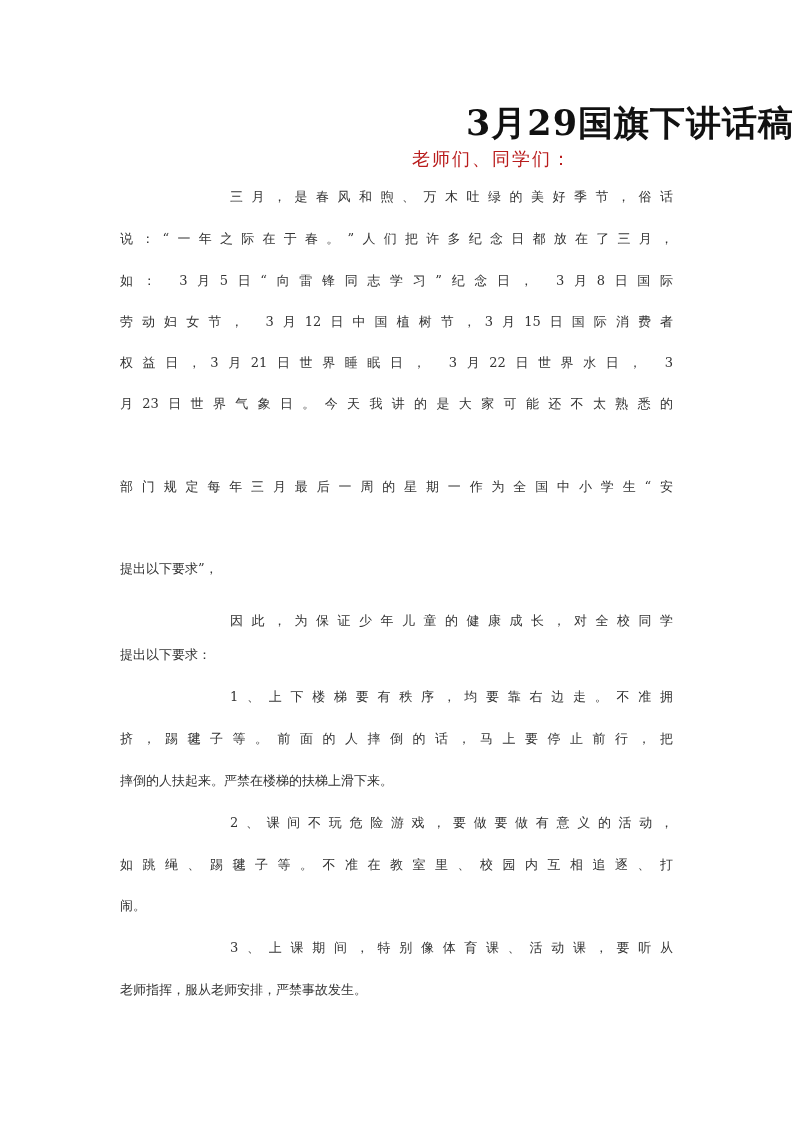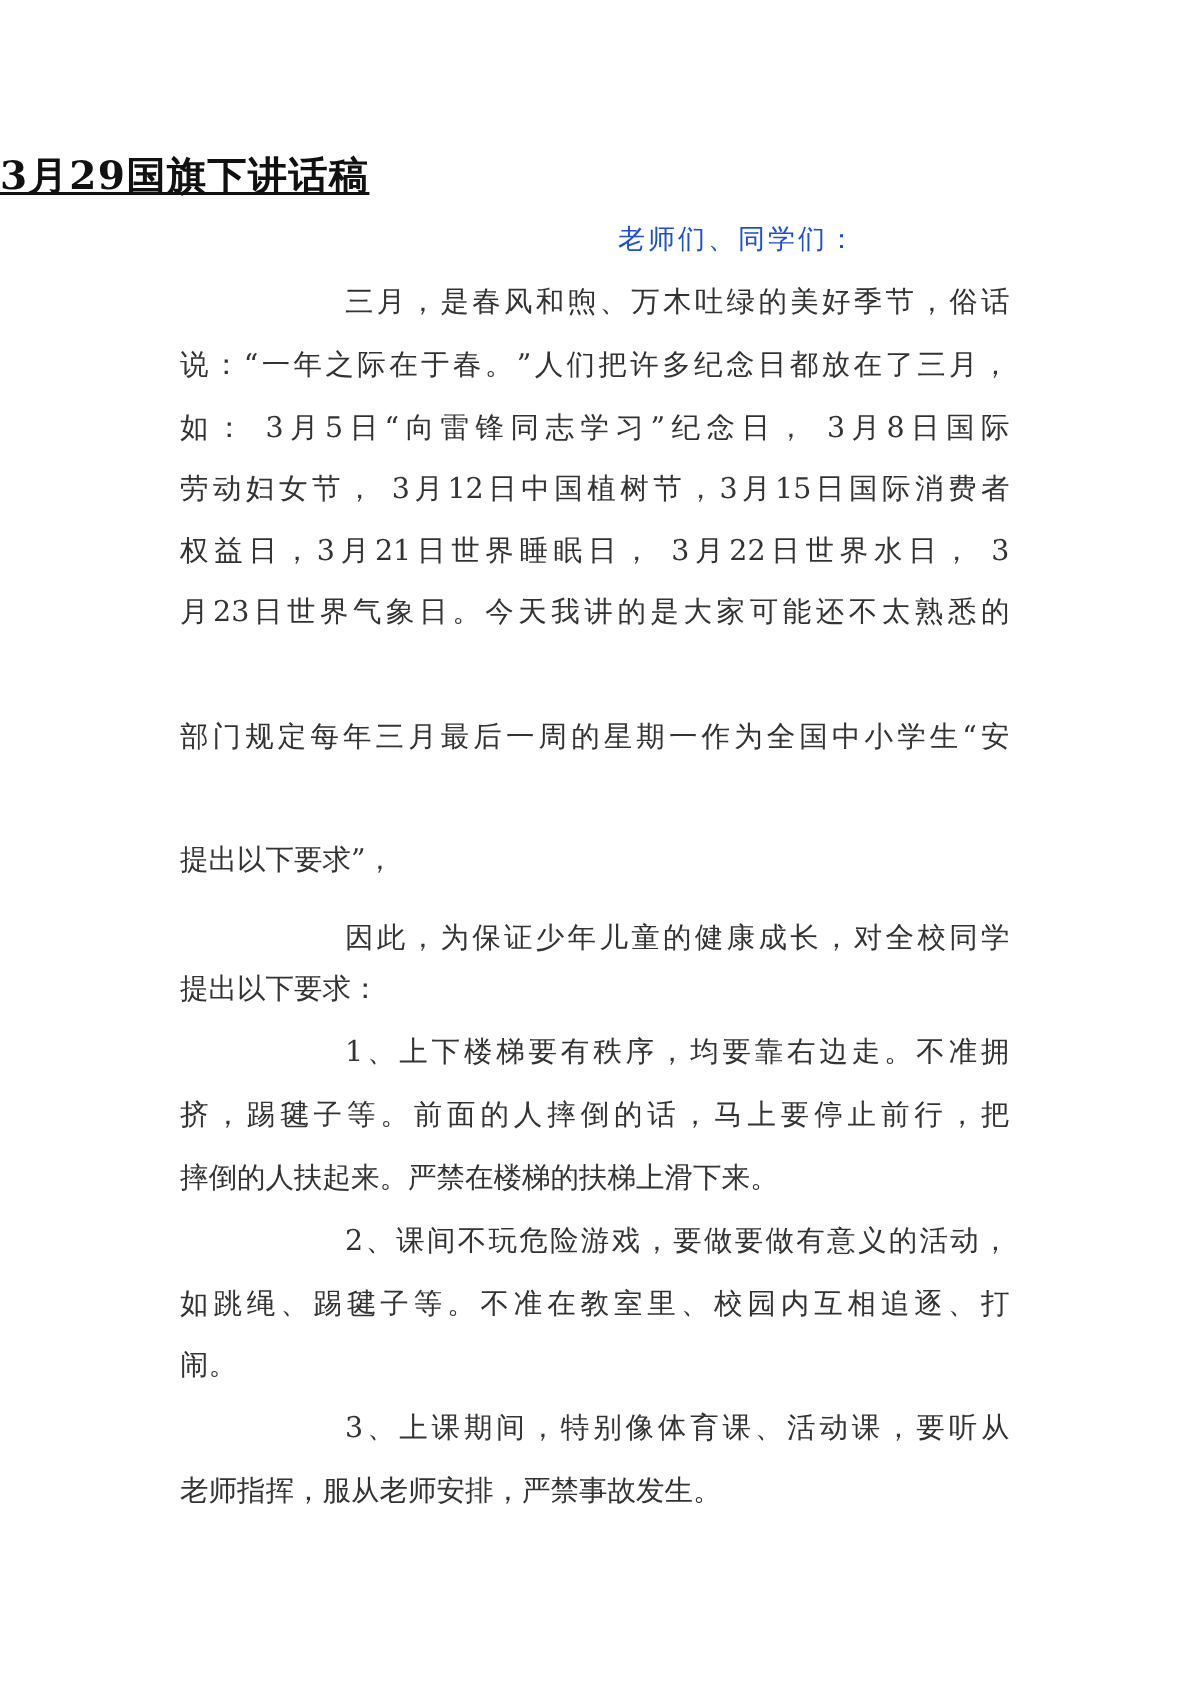--- a/index.html
+++ b/index.html
@@ -1,22 +1,22 @@
 <!DOCTYPE html>
 <html><head>
 <meta charset="utf-8">
 <style>
   html, body { margin: 0; padding: 0; background: #ffffff; }
   body { width: 794px; height: 1123px; position: relative; overflow: hidden;
          font-family: "DejaVu Serif", "Liberation Serif", serif; color: #222; }
   .page { position: absolute; left: 0; top: 0; width: 794px; height: 1123px; background: #fff; }
-  .title { position: absolute; left: 0; width: 794px; top: 100px; text-align: left;
-           font-size: 26px; font-weight: bold; color: #111; letter-spacing: 1px; text-decoration: underline; }
-  .greeting { position: absolute; left: 412px; top: 147px; font-size: 18px; color: #1d4ed8; letter-spacing: 2px; }
-  .line { position: absolute; left: 120px; width: 553px; font-size: 19px; color: #333;
+  .title { position: absolute; left: 0; width: 794px; top: 100px; text-align: right;
+           font-size: 35px; font-weight: bold; color: #111; letter-spacing: 1px; }
+  .greeting { position: absolute; left: 412px; top: 147px; font-size: 18px; color: #b91c1c; letter-spacing: 2px; }
+  .line { position: absolute; left: 120px; width: 553px; font-size: 13px; color: #333;
           white-space: nowrap; text-align: justify; text-align-last: justify; letter-spacing: 0; }
   .line.indent { left: 230px; width: 443px; }
   .line.last { text-align-last: left; }
 </style>
 </head>
 <body>
 
 <div class="page">
   <div class="title">3月29国旗下讲话稿</div>
   <div class="greeting">老师们、同学们：</div>

